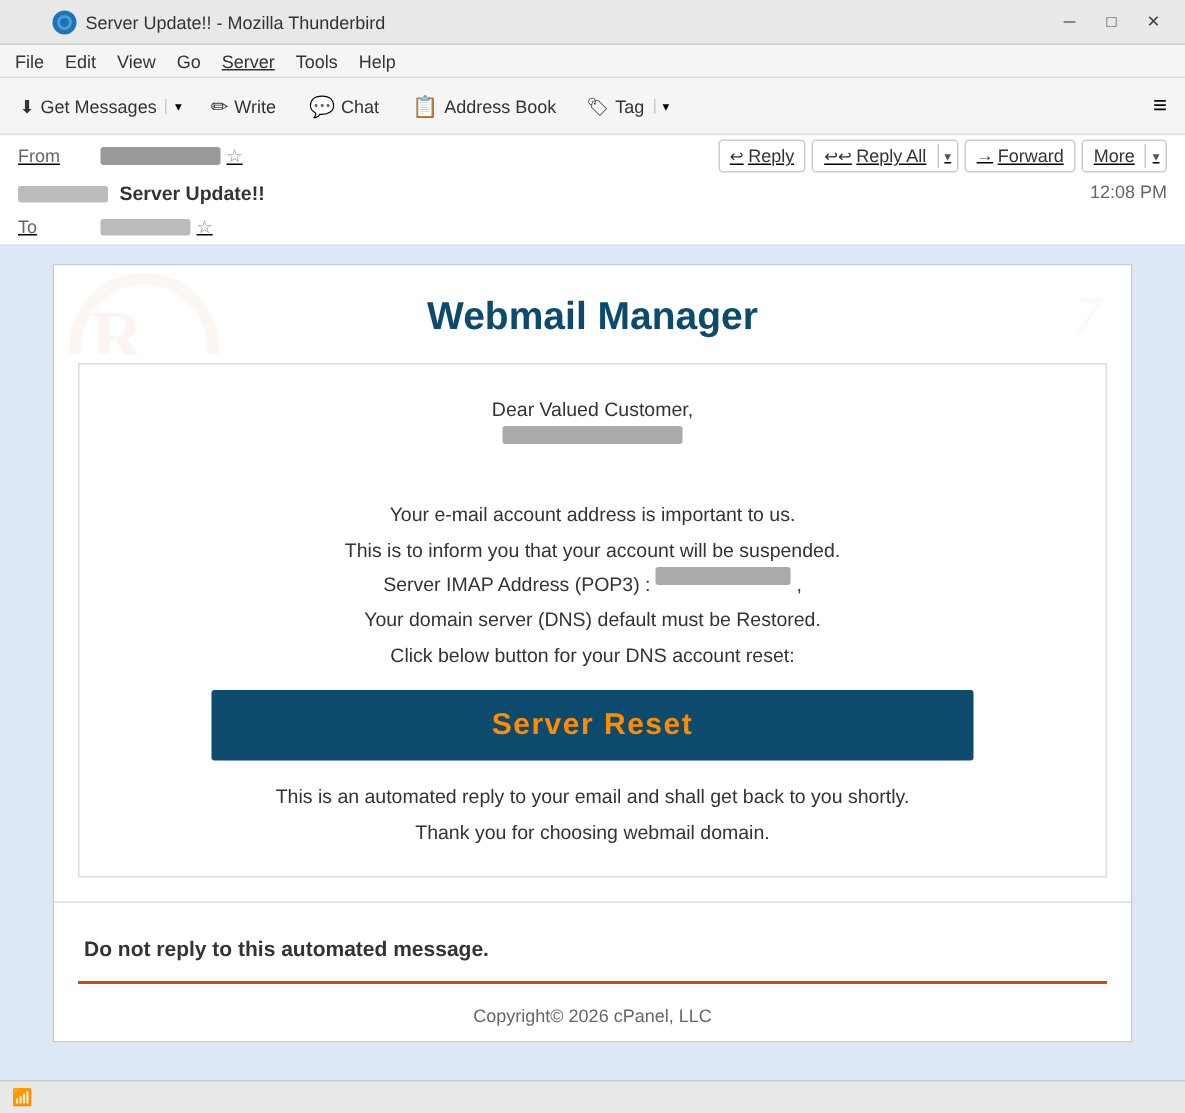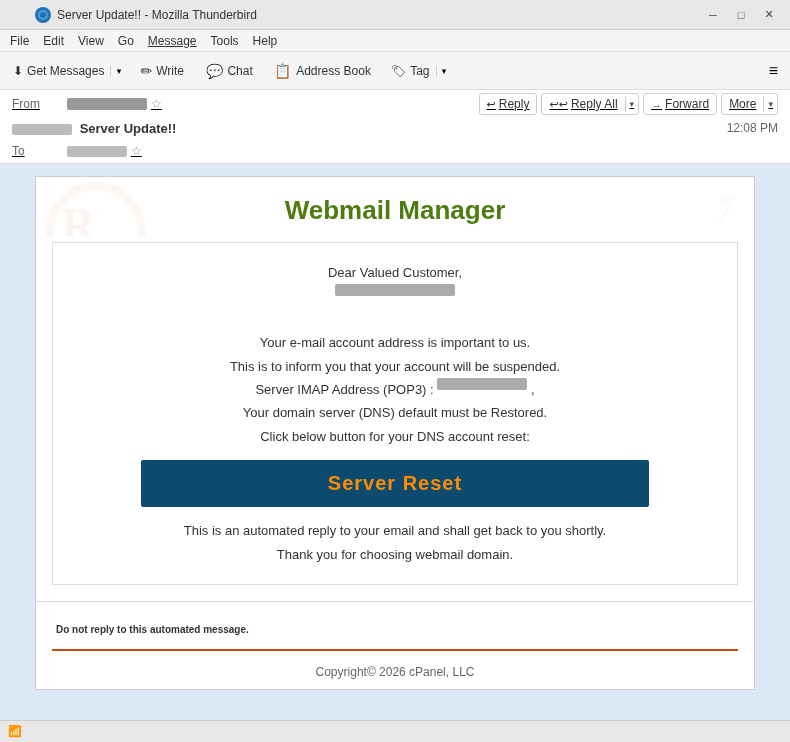--- a/index.html
+++ b/index.html
@@ -230,21 +230,21 @@
     .watermark-container {
       position: absolute;
       top: 0; left: 0; right: 0; bottom: 0;
       overflow: hidden;
       pointer-events: none;
       opacity: 0.15;
     }
     .webmail-title {
       font-size: 26px;
       font-weight: bold;
-      color: #4d7c0f;
+      color: #0c4a6e;
       position: relative;
       z-index: 1;
     }
     .email-body-inner {
       background: white;
       border: 1px solid #ddd;
       margin: 6px 16px 16px;
       padding: 18px 24px;
       text-align: center;
       position: relative;
@@ -275,21 +275,21 @@
       border-radius: 2px;
       width: 80%;
     }
     .divider {
       border: none;
       border-top: 1px solid #ddd;
       margin: 12px 0;
     }
     .do-not-reply {
       padding: 10px 20px;
-      font-size: 10px;
+      font-size: 14px;
       font-weight: bold;
       color: #333;
     }
     .copyright {
       text-align: center;
       color: #666;
       font-size: 12px;
       padding: 10px;
     }
     .copyright-divider {
@@ -355,21 +355,21 @@
     <button class="title-btn">□</button>
     <button class="title-btn close">✕</button>
   </div>
 </div>
 
 <div class="menu-bar">
   <span class="menu-item">File</span>
   <span class="menu-item">Edit</span>
   <span class="menu-item">View</span>
   <span class="menu-item">Go</span>
-  <span class="menu-item underline">Message</span>
+  <span class="menu-item underline">Server</span>
   <span class="menu-item">Tools</span>
   <span class="menu-item">Help</span>
 </div>
 
 <div class="toolbar">
   <div class="tb-btn-with-dropdown">
     <button class="tb-btn-main">
       <span class="icon">⬇</span>
       <span>Get Messages</span>
     </button>

